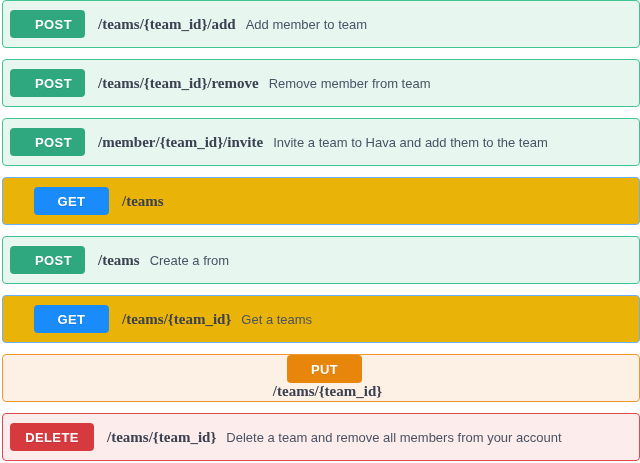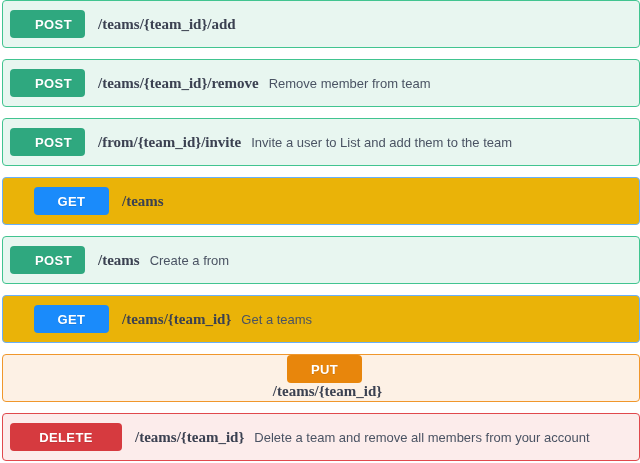--- a/index.html
+++ b/index.html
@@ -45,21 +45,21 @@
     align-items: center;
     justify-content: center;
     color: #ffffff;
     font-family: "Liberation Sans", sans-serif;
     font-size: 13px;
     font-weight: bold;
     letter-spacing: 0.4px;
     text-shadow: 0 1px 0 rgba(0,0,0,0.10);
   }
   .op-method.wide {
-    width: 112px;
+    width: 84px;
   }
 
   .op-path {
     flex: 0 0 auto;
     margin-left: 13px;
     font-family: Liberation Serif, serif;
     font-size: 15px;
     font-weight: bold;
     color: #3b4151;
     white-space: nowrap;
@@ -88,32 +88,33 @@
   .r-delete { background: #fceceb; border-color: #e0494d; }
 </style>
 </head>
 <body>
 
 <div class="ops-list">
 
   <div class="op-row r-post">
     <span class="op-method m-post">POST</span>
     <span class="op-path">/teams/{team_id}/add</span>
+    <span class="op-desc">Add member to team</span>
   </div>
 
   <div class="op-row r-post">
     <span class="op-method m-post">POST</span>
     <span class="op-path">/teams/{team_id}/remove</span>
     <span class="op-desc">Remove member from team</span>
   </div>
 
   <div class="op-row r-post">
     <span class="op-method m-post">POST</span>
-    <span class="op-path">/from/{team_id}/invite</span>
-    <span class="op-desc">Invite a user to List and add them to the team</span>
+    <span class="op-path">/member/{team_id}/invite</span>
+    <span class="op-desc">Invite a team to Hava and add them to the team</span>
   </div>
 
   <div class="op-row r-get">
     <span class="op-method m-get">GET</span>
     <span class="op-path">/teams</span>
   </div>
 
   <div class="op-row r-post">
     <span class="op-method m-post">POST</span>
     <span class="op-path">/teams</span>

